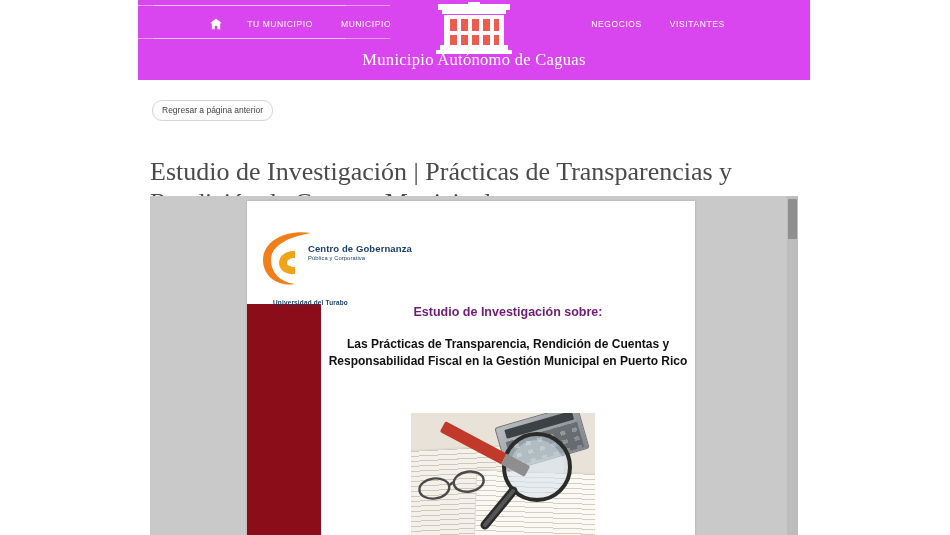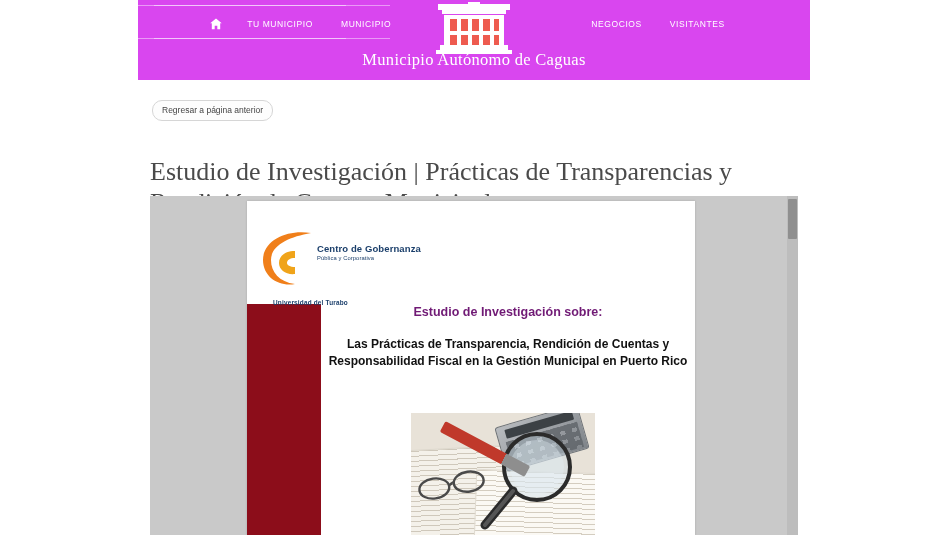--- a/index.html
+++ b/index.html
@@ -123,21 +123,21 @@
     left: 8px; top: 26px;
     width: 160px; height: 70px;
   }
   .cg-swoosh {
     position: absolute;
     left: 0; top: 0;
     width: 62px; height: 62px;
   }
   .cg-text {
     position: absolute;
-    left: 62px; top: 16px;
+    left: 53px; top: 16px;
   }
   .cg-title {
     font-size: 9.5px;
     font-weight: bold;
     color: #1b3f6b;
     letter-spacing: 0.1px;
     white-space: nowrap;
   }
   .cg-sub {
     font-size: 5.8px;

